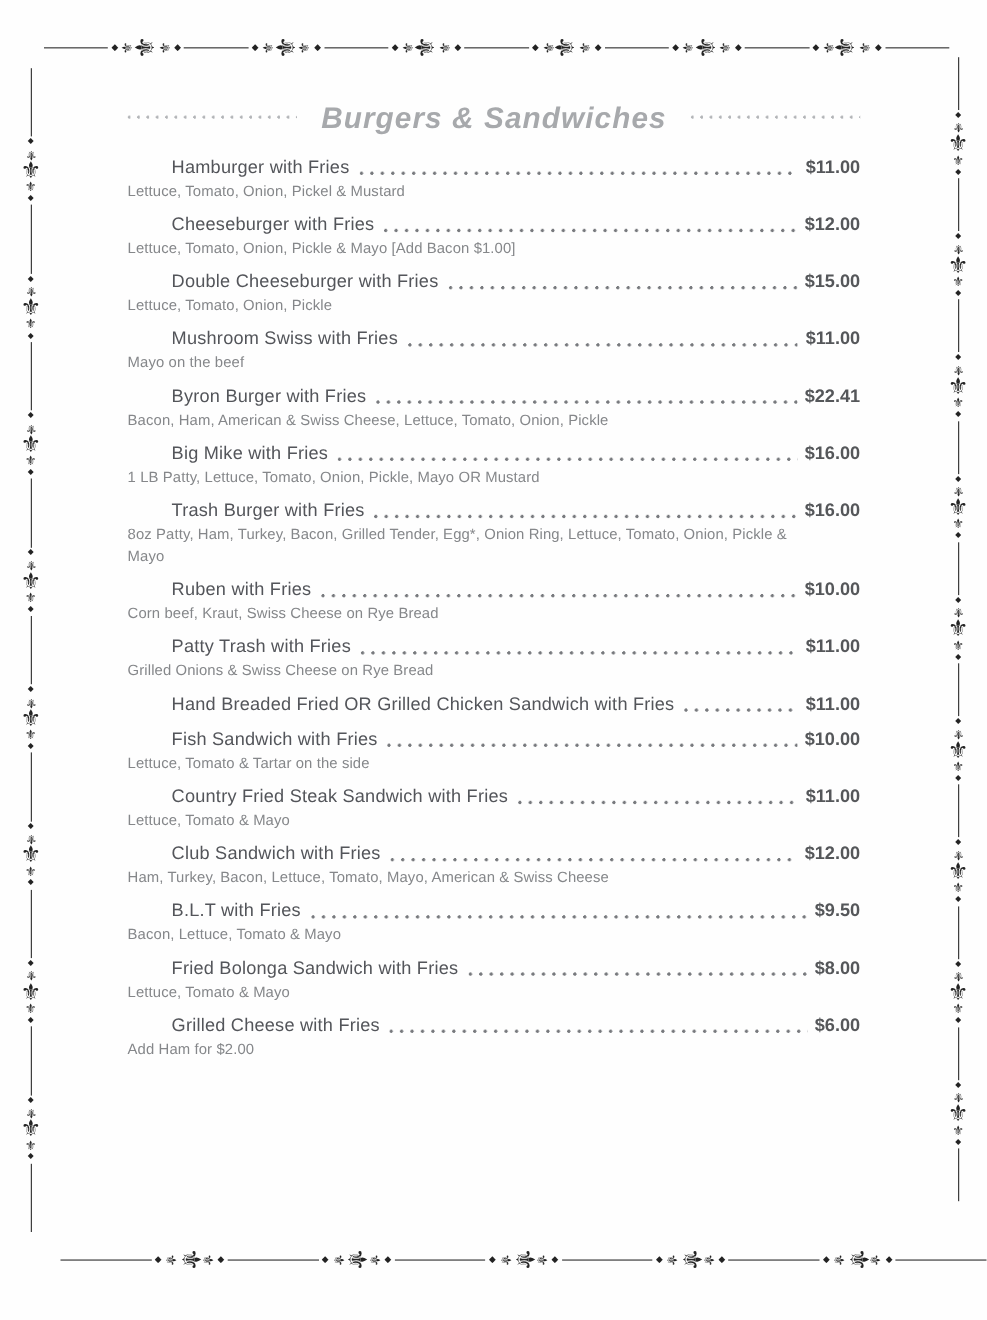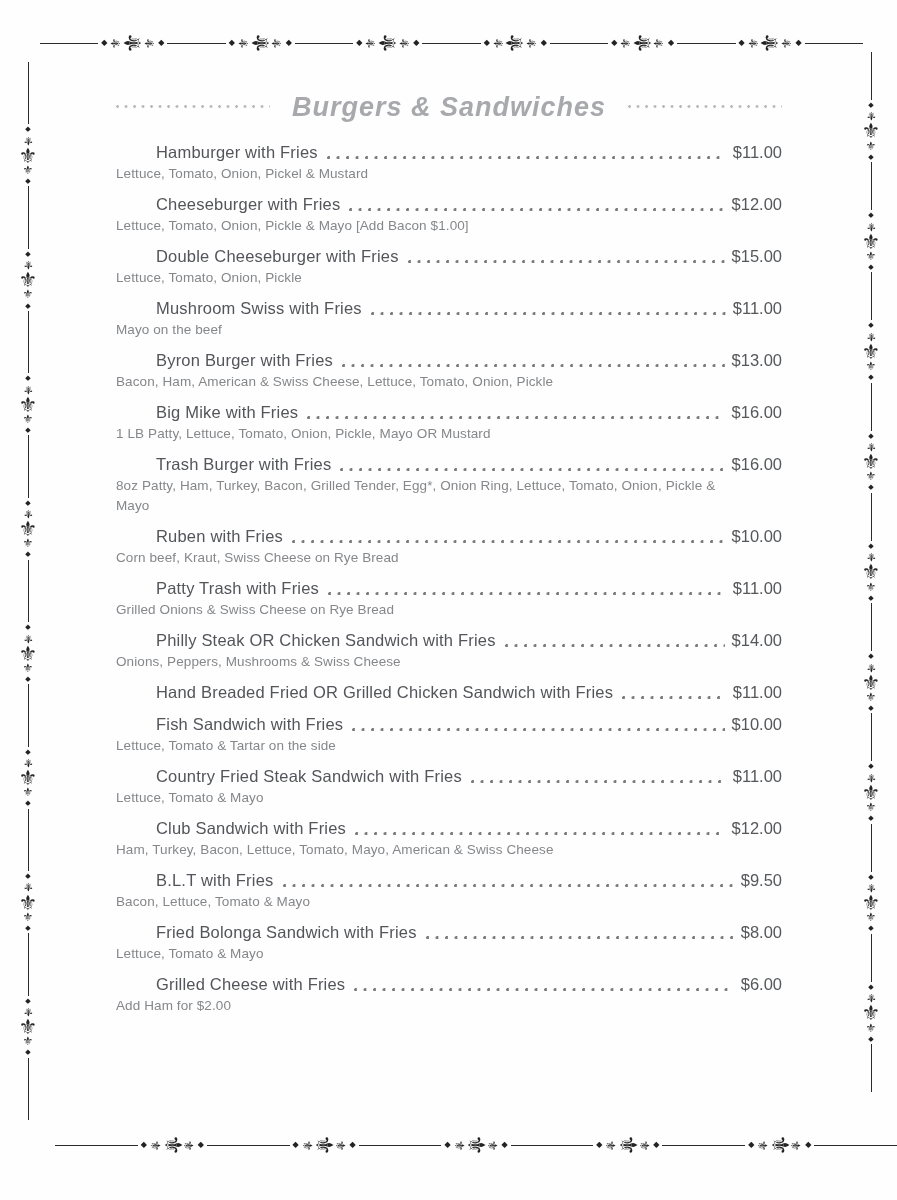--- a/index.html
+++ b/index.html
@@ -52,21 +52,21 @@
   .item-name {
     font-size:16.5px; line-height:23px; color:#53555a;
     letter-spacing:.2px; white-space:nowrap;
   }
   .leader {
     flex:1; height:3px; margin:0 7px 5px 9px;
     background-image:radial-gradient(circle at 1.6px 1.6px,#77797d 1.35px,transparent 1.65px);
     background-size:9.5px 3px; background-repeat:repeat-x;
     min-width:20px;
   }
-  .item-price { font-size:16.5px; line-height:23px; color:#55575a; white-space:nowrap; }
+  .item-price { font-size:16.5px; line-height:23px; color:#55575a; white-space:nowrap;font-weight:bold; }
   .item-desc { font-size:13.5px; line-height:20px; color:#85878a; letter-spacing:.1px; max-width:600px; }
 </style>
 </head>
 <body>
 
 <div class="page">
 
   <div class="band band-top" id="band-top">
       <span class="seg"></span>
       <span class="h-cluster">
@@ -344,21 +344,21 @@
       <span class="leader"></span>
       <span class="item-price">$11.00</span>
     </div>
     <div class="item-desc">Mayo on the beef</div>
   </div>
 
   <div class="item">
     <div class="item-line">
       <span class="item-name">Byron Burger with Fries</span>
       <span class="leader"></span>
-      <span class="item-price">$13.00</span>
+      <span class="item-price">$22.41</span>
     </div>
     <div class="item-desc">Bacon, Ham, American &amp; Swiss Cheese, Lettuce, Tomato, Onion, Pickle</div>
   </div>
 
   <div class="item">
     <div class="item-line">
       <span class="item-name">Big Mike with Fries</span>
       <span class="leader"></span>
       <span class="item-price">$16.00</span>
     </div>
@@ -385,28 +385,20 @@
 
   <div class="item">
     <div class="item-line">
       <span class="item-name">Patty Trash with Fries</span>
       <span class="leader"></span>
       <span class="item-price">$11.00</span>
     </div>
     <div class="item-desc">Grilled Onions &amp; Swiss Cheese on Rye Bread</div>
   </div>
 
-  <div class="item">
-    <div class="item-line">
-      <span class="item-name">Philly Steak OR Chicken Sandwich with Fries</span>
-      <span class="leader"></span>
-      <span class="item-price">$14.00</span>
-    </div>
-    <div class="item-desc">Onions, Peppers, Mushrooms &amp; Swiss Cheese</div>
-  </div>
 
   <div class="item">
     <div class="item-line">
       <span class="item-name">Hand Breaded Fried OR Grilled Chicken Sandwich with Fries</span>
       <span class="leader"></span>
       <span class="item-price">$11.00</span>
     </div>
   </div>
 
   <div class="item">

